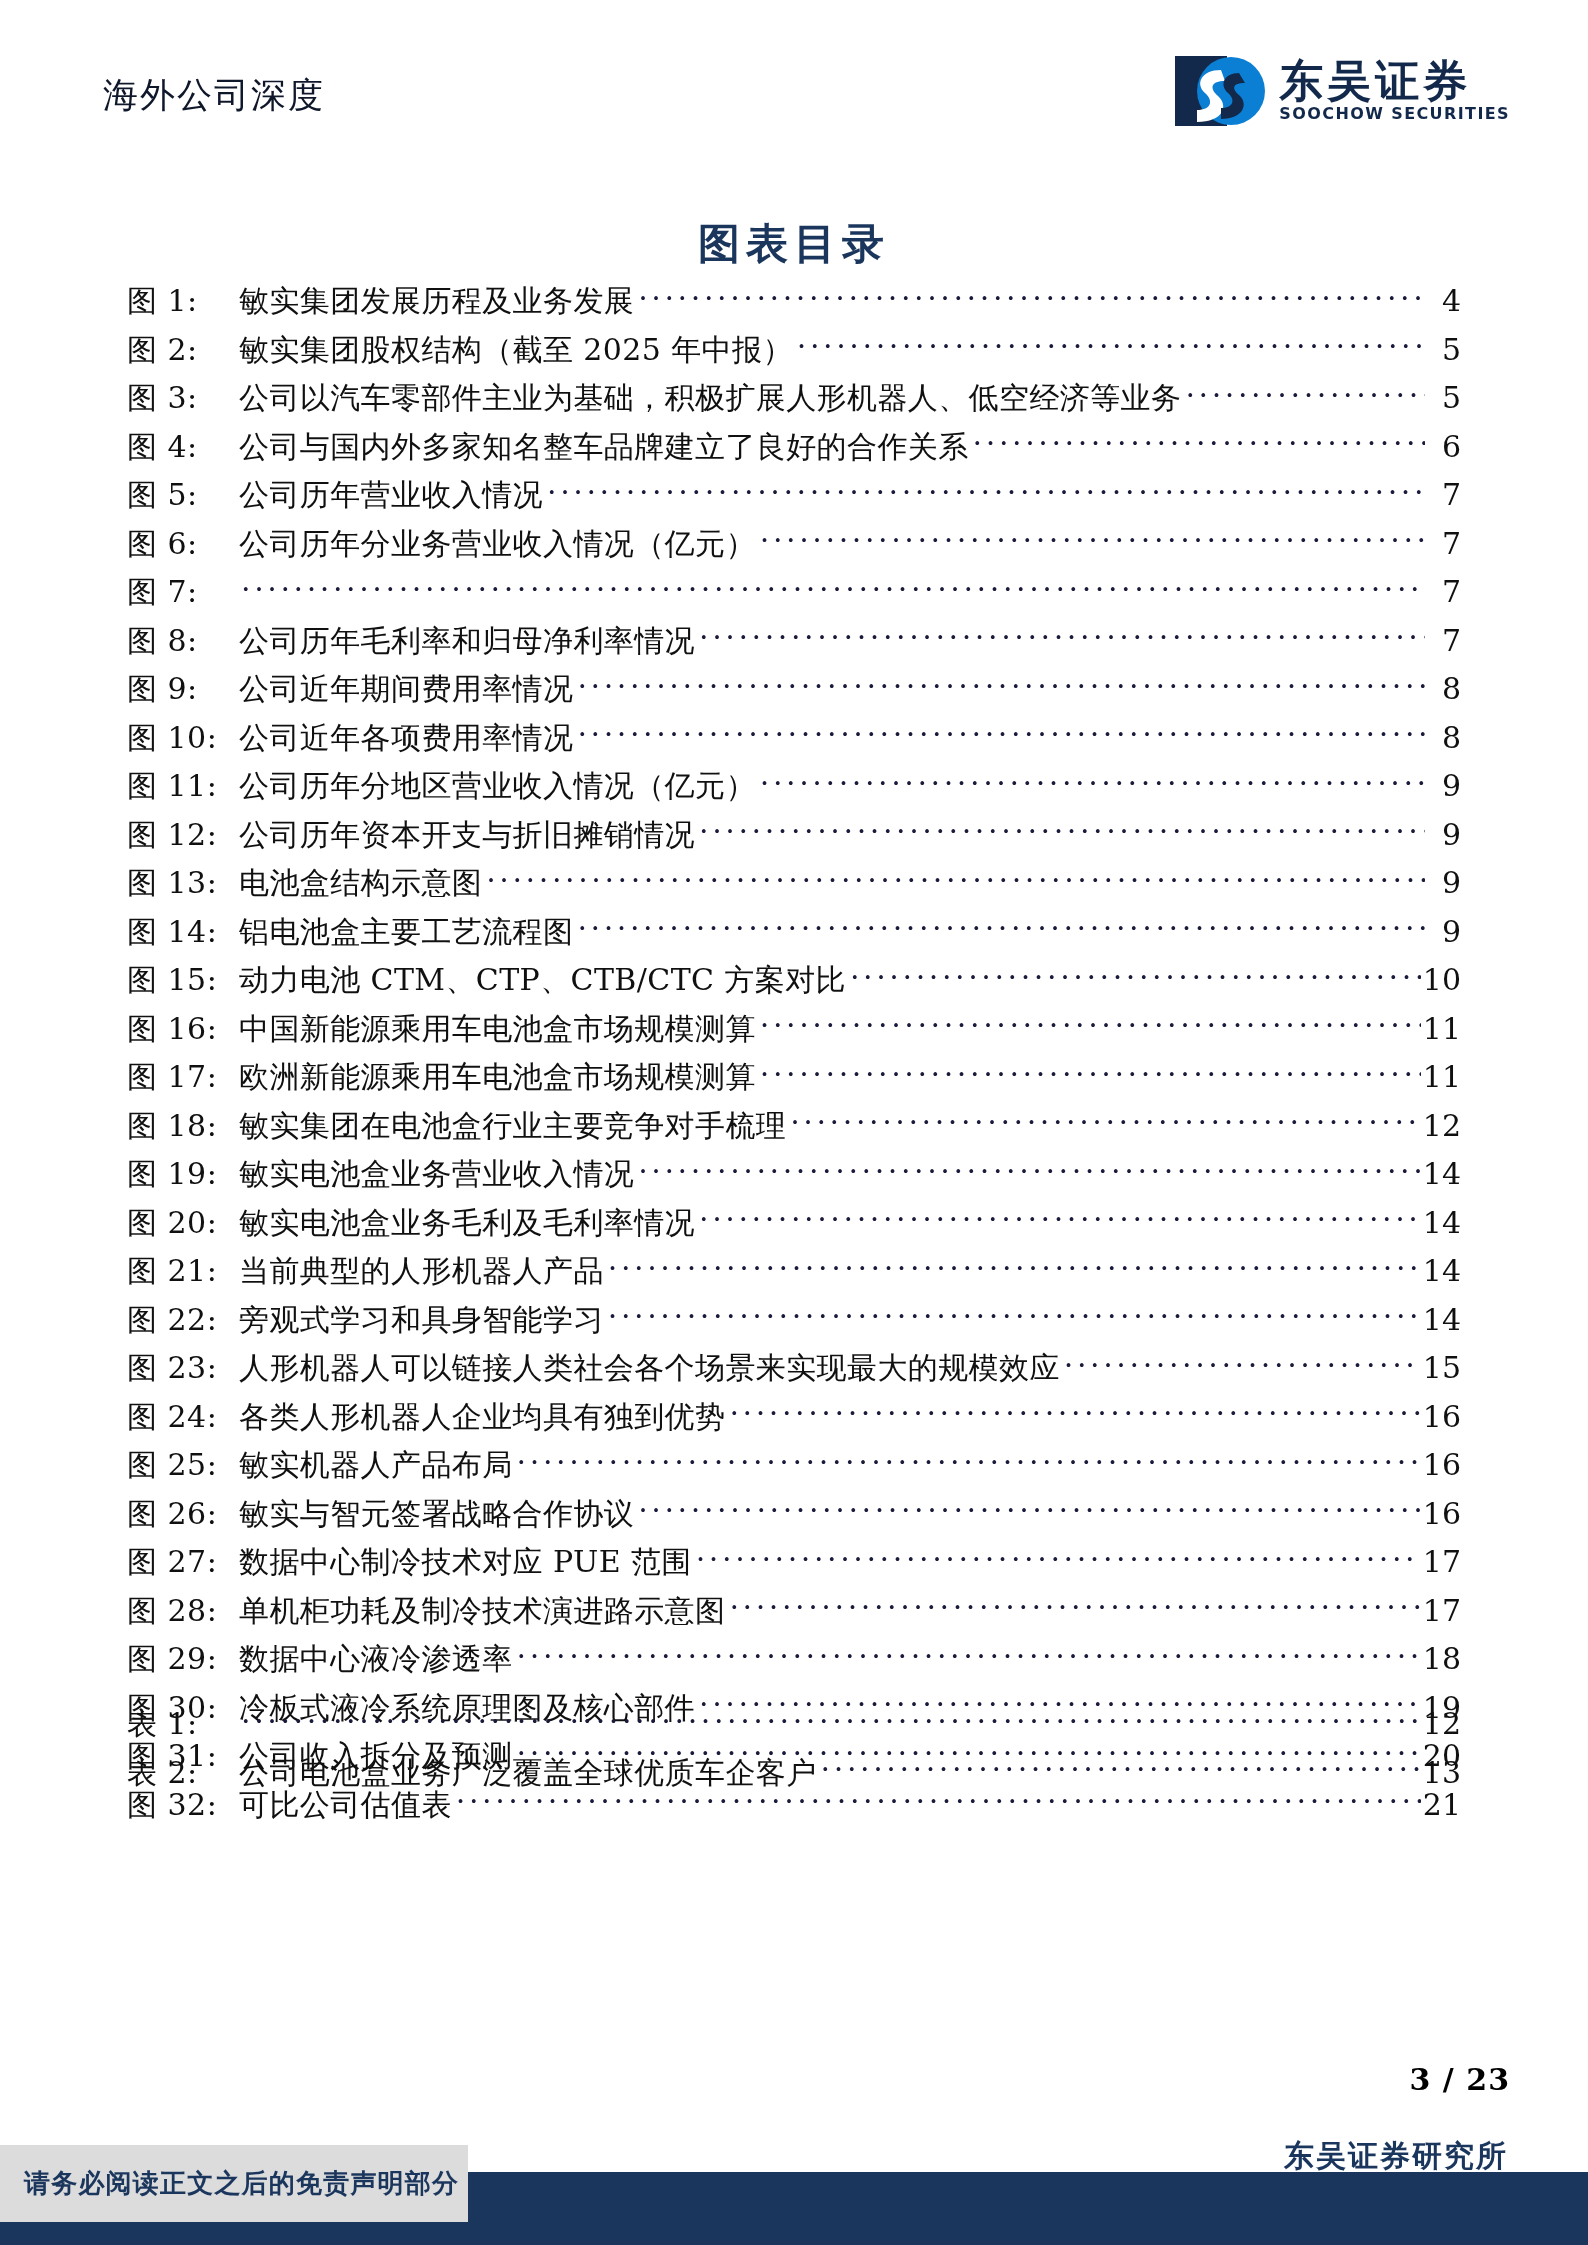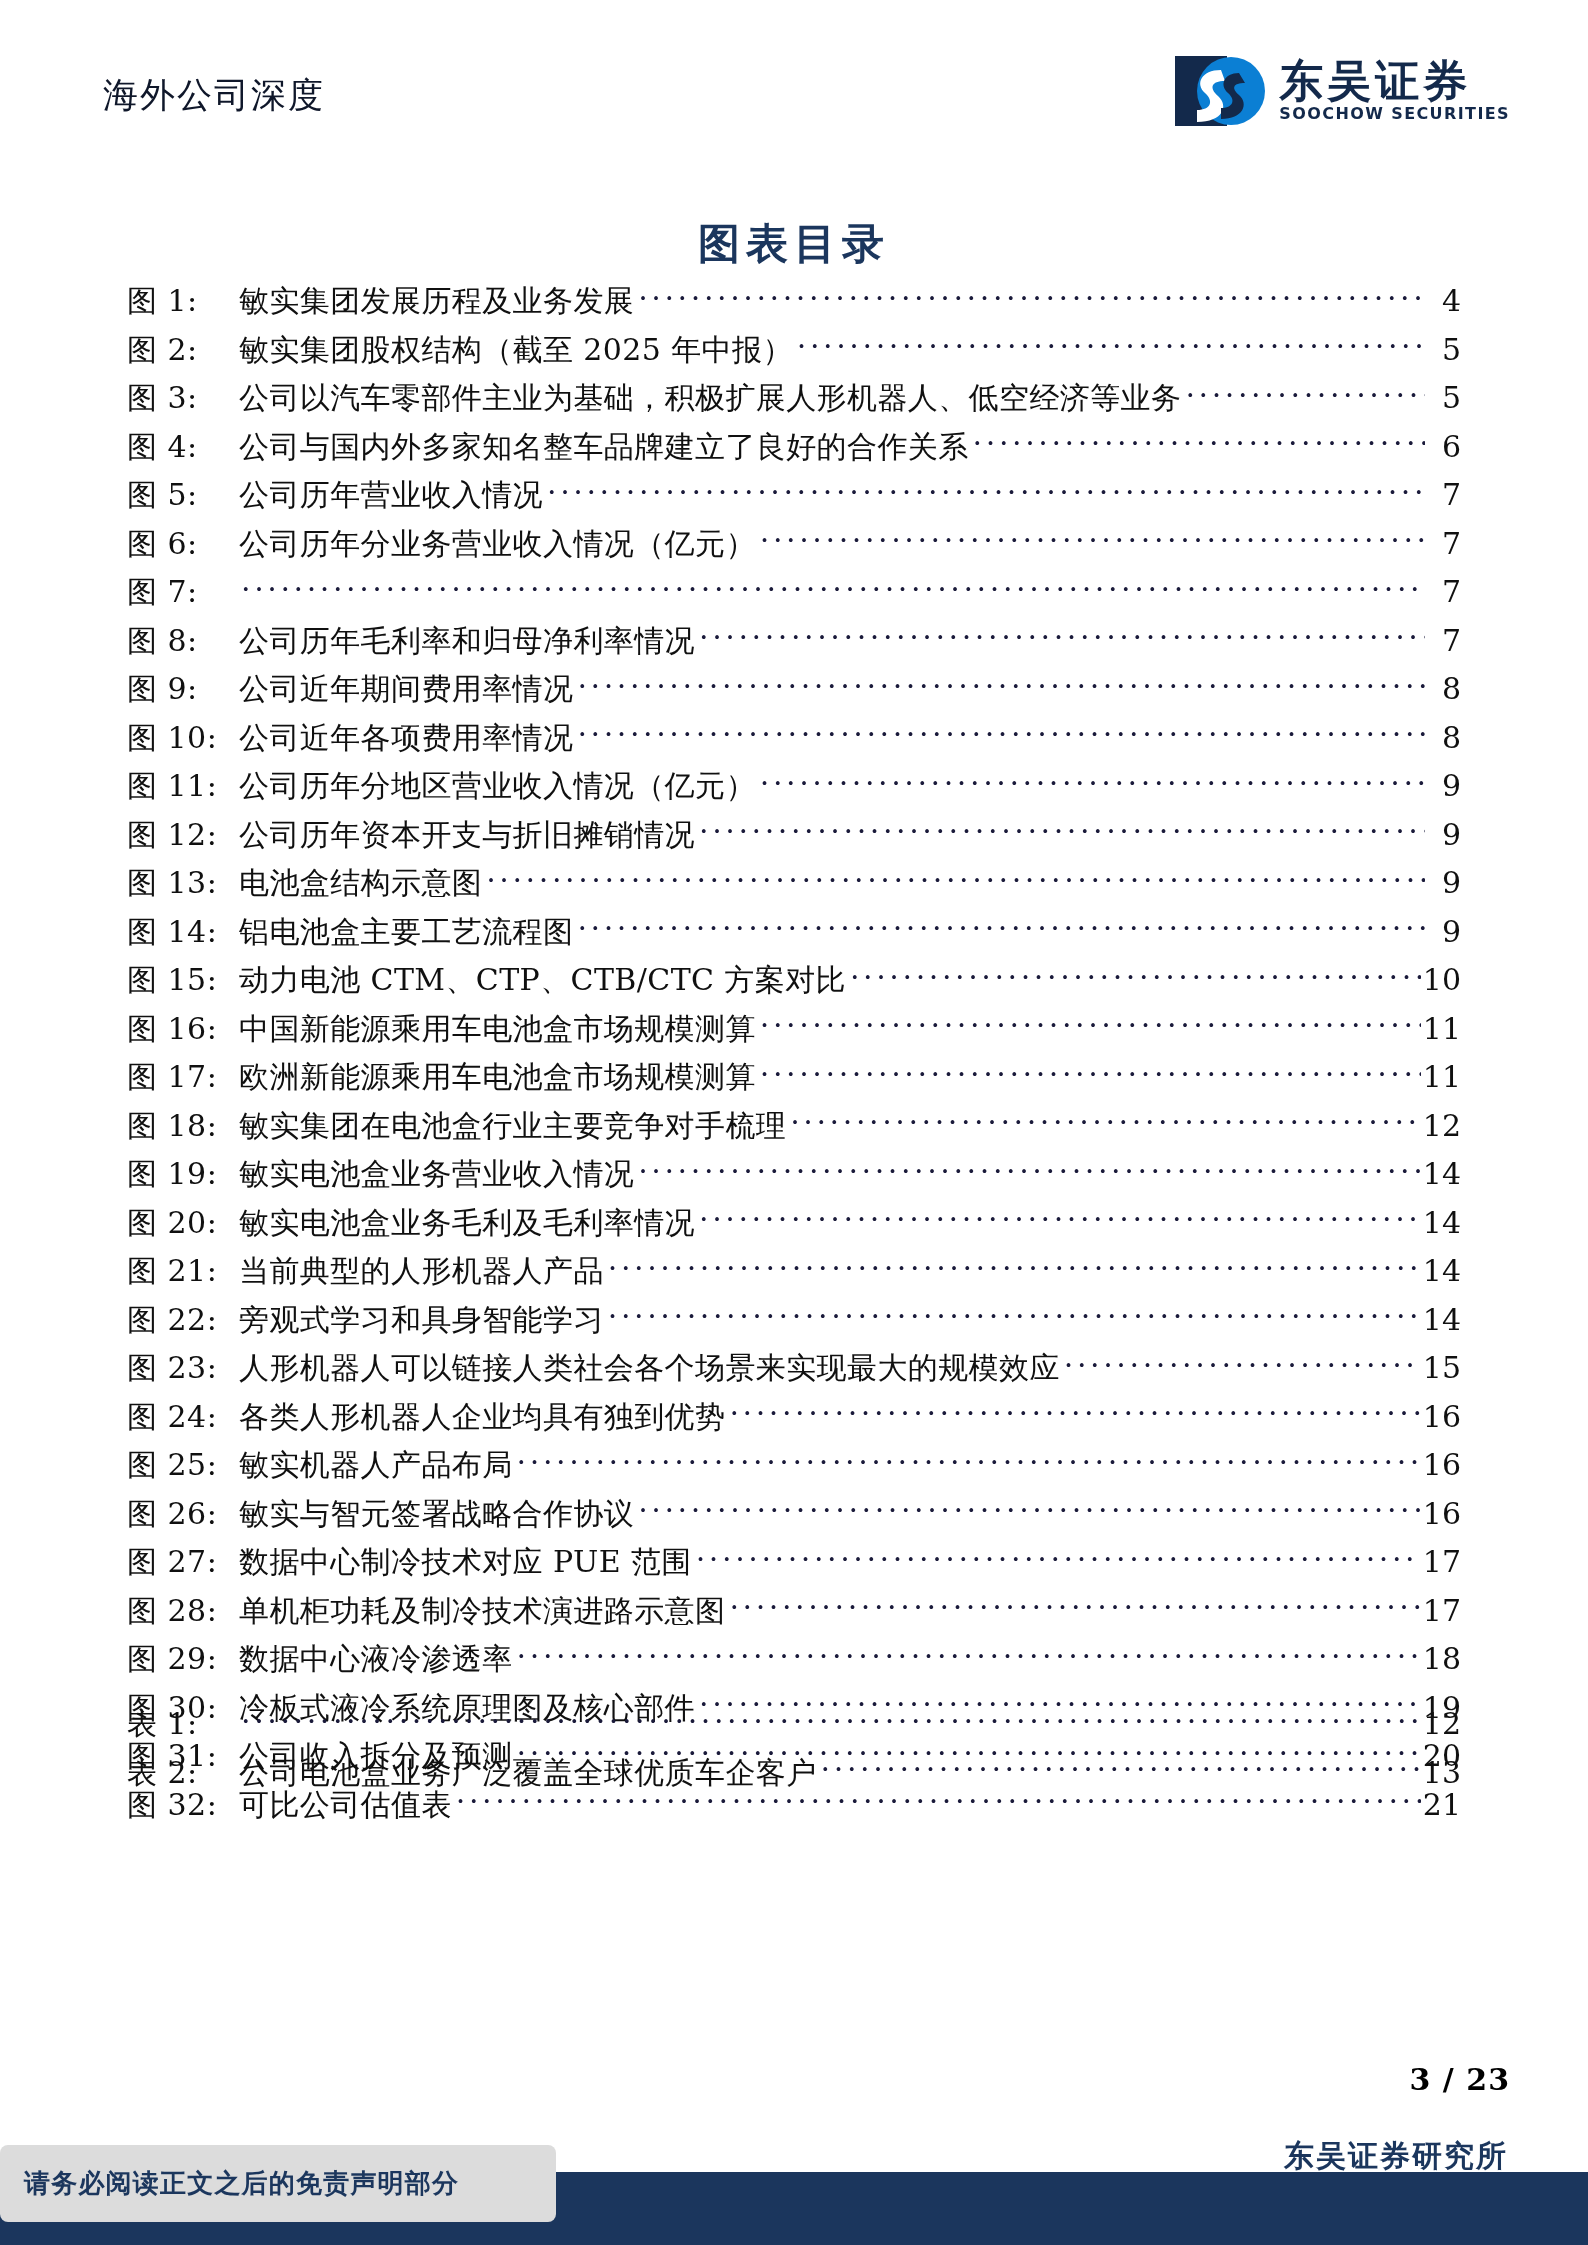--- a/index.html
+++ b/index.html
@@ -174,26 +174,25 @@
     left: 0;
     top: 2172px;
     width: 1588px;
     height: 73px;
     background: #1b365d;
   }
   .footer-note {
     position: absolute;
     left: 0;
     top: 2145px;
-    width: 556px;
+    width: 468px;
     height: 77px;
     background: #dcdcdc;
     display: flex;
     align-items: center;
-    border-radius: 8px;
   }
   .footer-note-text {
     padding-left: 24px;
     font-size: 26px;
     color: #1b365d;
     letter-spacing: 1.2px;
     white-space: nowrap;
     font-weight: 700;
   }
 </style>

